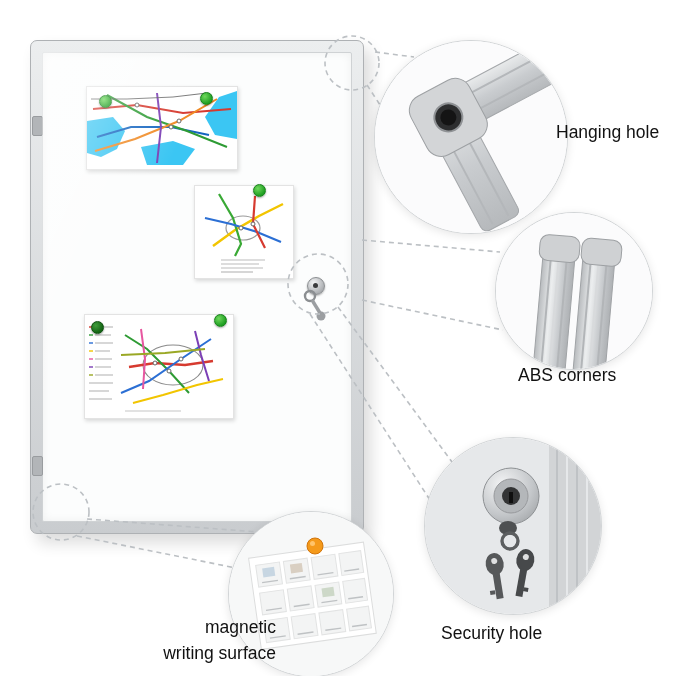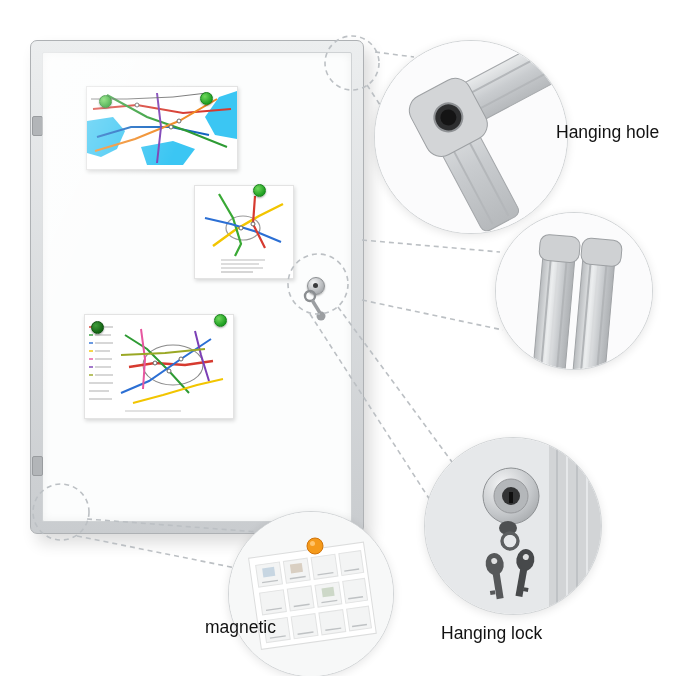--- a/index.html
+++ b/index.html
@@ -291,21 +291,23 @@
         <rect x="94" y="78" width="12" height="9" fill="#cdd8c8"></rect>
       </g>
       <circle cx="86" cy="34" r="8" fill="#f59a1a" stroke="#d0730a"></circle>
       <circle cx="83.5" cy="31.5" r="2.5" fill="#ffc46b"></circle>
     </svg>
   </div>
 
   <div class="callout-label" style="left:556px;top:119px">Hanging hole</div>
 
   <div class="callout-label" style="left:518px;top:362px">
-  </div>
-
-  <div class="callout-label" style="left:441px;top:620px">Hanging lock</div>
+    <div>ABS corners</div>
+  </div>
+
+  <div class="callout-label" style="left:441px;top:620px">Security hole</div>
 
   <div class="callout-label center" style="left:56px;top:614px;width:220px">
     <div>magnetic</div>
+    <div>writing surface</div>
   </div>
 
 </div>
 
 </body></html>

